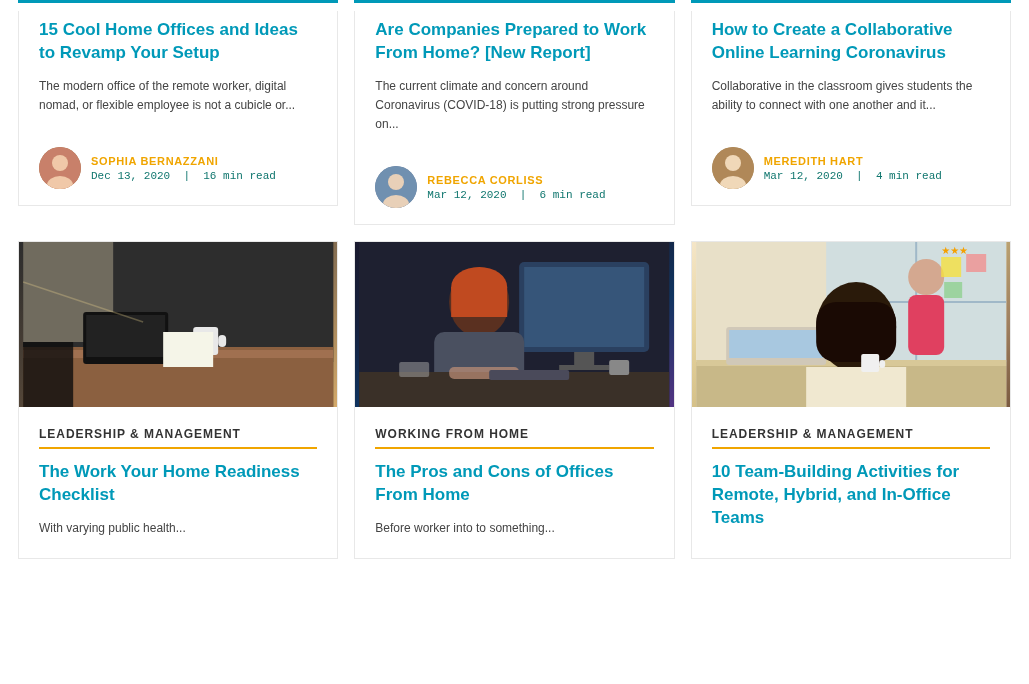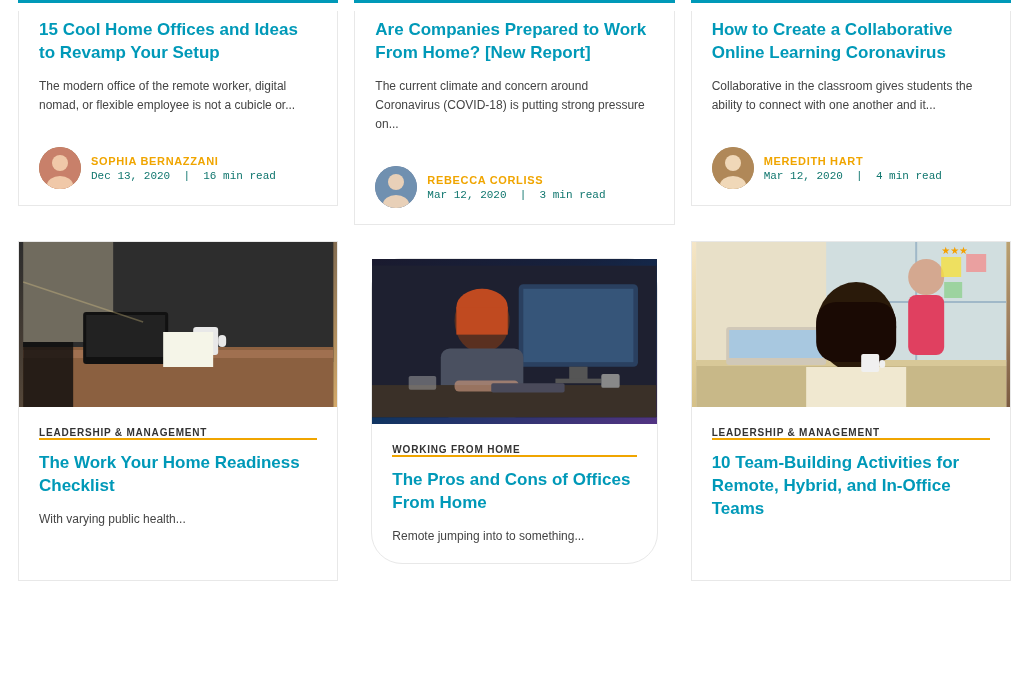--- a/index.html
+++ b/index.html
@@ -34,26 +34,27 @@
 
     .card-body {
       padding: 20px 20px 16px 20px;
       flex: 1;
       display: flex;
       flex-direction: column;
     }
 
     .card-category {
       font-family: Arial, sans-serif;
-      font-size: 10px;
+      font-size: 12px;
       font-weight: 700;
       letter-spacing: 0.08em;
       color: #333;
       text-transform: uppercase;
       border-bottom: 2px solid #f0a500;
+      padding-bottom: 6px;
       margin-bottom: 12px;
       display: inline-block;
     }
 
     .card-title {
       font-family: Arial, sans-serif;
       font-size: 17px;
       font-weight: 700;
       color: #0099b8;
       line-height: 1.35;
@@ -192,21 +193,21 @@
           <div class="author-avatar avatar-rebecca">
             <svg viewBox="0 0 42 42" xmlns="http://www.w3.org/2000/svg">
               <circle cx="21" cy="21" r="21" fill="#7090b0"></circle>
               <circle cx="21" cy="16" r="8" fill="#e8d0b8"></circle>
               <ellipse cx="21" cy="38" rx="13" ry="9" fill="#e8d0b8"></ellipse>
             </svg>
           </div>
           <div class="author-info">
             <span class="author-name">REBECCA CORLISS</span>
             <span class="author-meta">
-              <span>Mar 12, 2020</span>&nbsp;&nbsp;|&nbsp;&nbsp;<span>3 min read</span>
+              <span>Mar 12, 2020</span>&nbsp;&nbsp;|&nbsp;&nbsp;<span>6 min read</span>
             </span>
           </div>
         </div>
       </div>
     </div>
   </div>
 
   <div>
     <div class="top-card-line"></div>
     <div class="card">
@@ -263,21 +264,21 @@
         <line x1="0" y1="40" x2="120" y2="80" stroke="#f0d890" stroke-width="1.5" opacity="0.3"></line>
       </svg>
     </div>
     <div class="card-body">
       <span class="card-category">LEADERSHIP &amp; MANAGEMENT</span>
       <h2 class="card-title">The Work Your Home Readiness Checklist</h2>
       <p class="card-excerpt">With varying public health...</p>
     </div>
   </div>
 
-  <div class="card" style="margin:25px;border-radius:31px;">
+  <div class="card" style="margin:8px;">
 
     <div class="card-image-placeholder img-computer" style="position:relative;overflow:hidden;">
       <svg viewBox="0 0 310 165" xmlns="http://www.w3.org/2000/svg" style="position:absolute;top:0;left:0;width:100%;height:100%;">
         <rect width="310" height="165" fill="#2a2a3a"></rect>
 
         <rect width="310" height="165" fill="#1e2030"></rect>
 
         <rect x="160" y="20" width="130" height="90" rx="5" fill="#2a4060"></rect>
         <rect x="165" y="25" width="120" height="80" fill="#3a5a80" opacity="0.8"></rect>
 
@@ -297,21 +298,21 @@
 
         <rect x="250" y="118" width="20" height="15" rx="2" fill="#888"></rect>
         <rect x="40" y="120" width="30" height="15" rx="2" fill="#a8a8a8" opacity="0.5"></rect>
 
         <rect x="130" y="128" width="80" height="10" rx="2" fill="#4a4a5a"></rect>
       </svg>
     </div>
     <div class="card-body">
       <span class="card-category">WORKING FROM HOME</span>
       <h2 class="card-title">The Pros and Cons of Offices From Home</h2>
-      <p class="card-excerpt">Remote jumping into to something...</p>
+      <p class="card-excerpt">Before worker into to something...</p>
     </div>
   </div>
 
   <div class="card" style="margin:8px;">
 
     <div class="card-image-placeholder img-office" style="position:relative;overflow:hidden;">
       <svg viewBox="0 0 310 165" xmlns="http://www.w3.org/2000/svg" style="position:absolute;top:0;left:0;width:100%;height:100%;">
         <rect width="310" height="165" fill="#f0e8d0"></rect>
 
         <rect x="0" y="0" width="310" height="165" fill="#e8e0c8"></rect>

